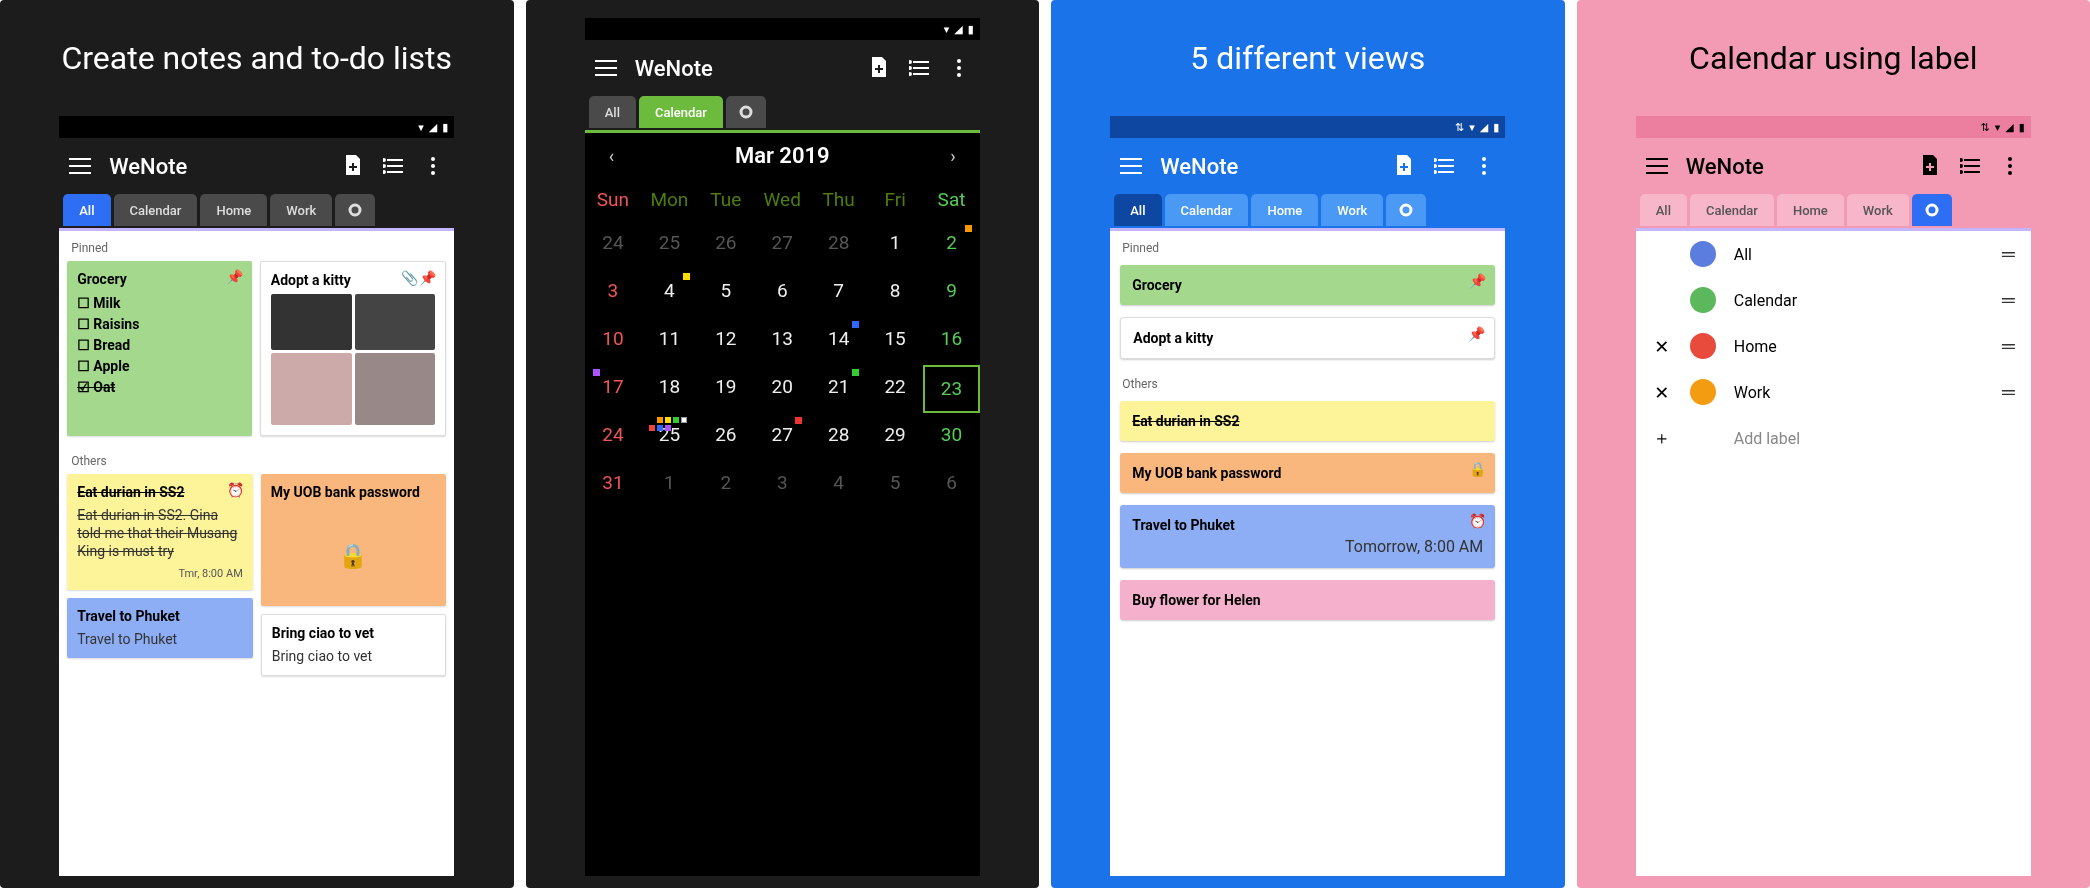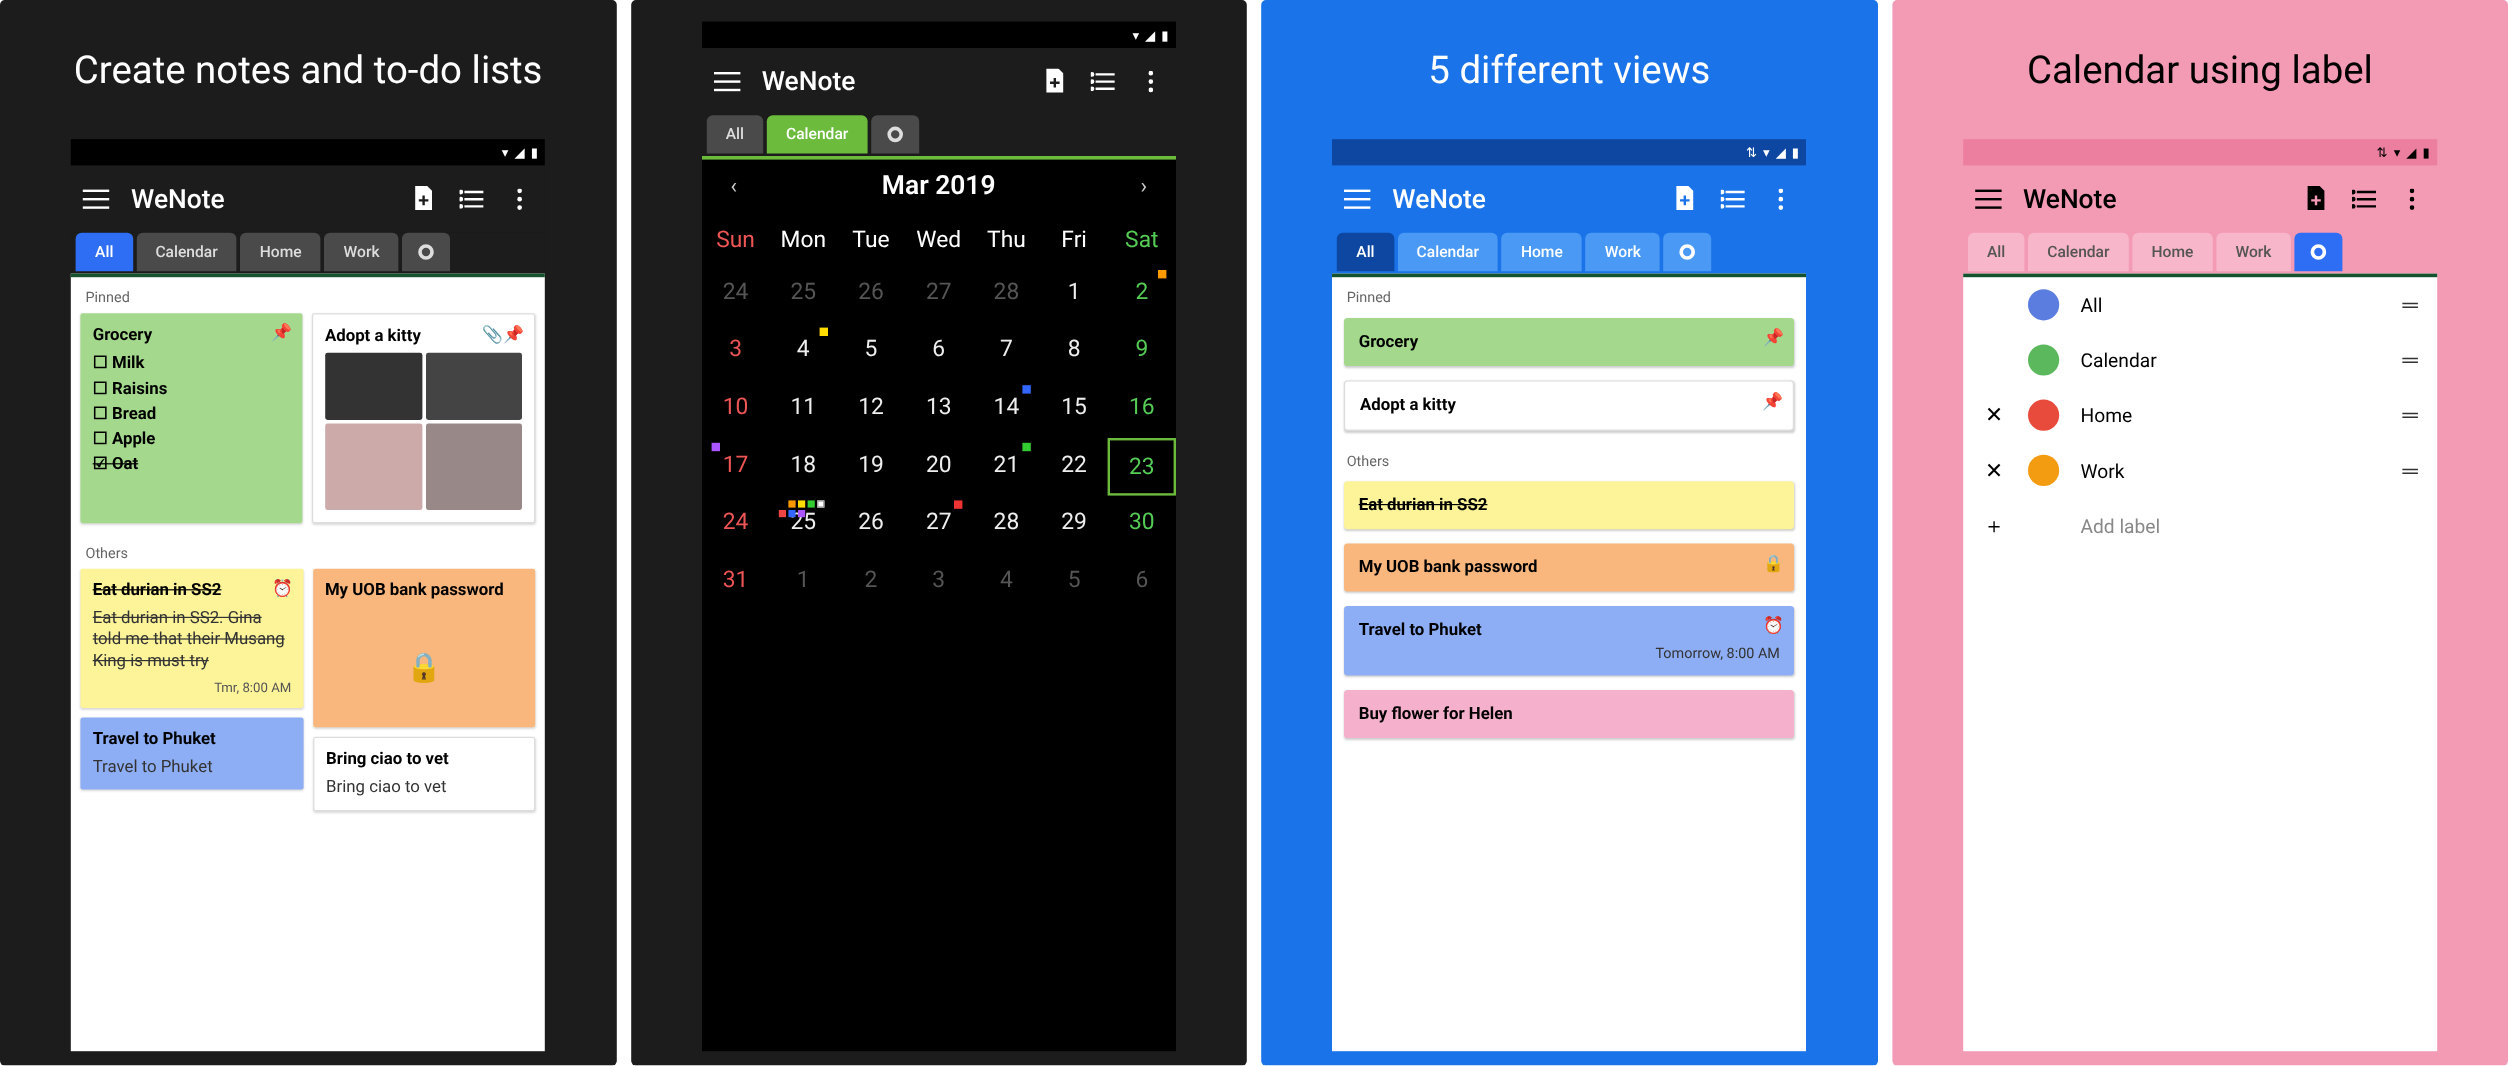--- a/index.html
+++ b/index.html
@@ -96,21 +96,21 @@
   .tab-dark { background: #4a4a4a; color: #ddd; }
   .tab-dark.active { background: #2d6ef5; color: #fff; }
   .tab-dark.active.green { background: #6cbb3c; color: #fff; }
   .tab-blue { background: #4a9af5; color: #fff; }
   .tab-blue.active { background: #0d47a1; color: #fff; }
   .tab-pink { background: #f7b6ca; color: #555; }
   .tab-pink.active { background: #2d6ef5; color: #fff; }
   .tab.gear { padding: 0 12px; }
   .content {
     background: #fff;
-    border-top: 3px solid #14532d;
+    border-top: 3px solid #c4b5fd;
     flex: 1;
     overflow: hidden;
     display: flex;
     flex-direction: column;
     position: relative;
   }
   .content.dark { background: #000; border-top: 3px solid #6cbb3c; color: #fff; }
   .section-label { font-size: 12px; color: #666; padding: 10px 12px 6px; }
   .grid2 { display: flex; gap: 8px; padding: 0 8px; }
   .grid2 > * { flex: 1; }
@@ -143,42 +143,42 @@
   .note-body { font-size: 14px; line-height: 1.3; color: #333; }
   .photo-grid { display: grid; grid-template-columns: 1fr 1fr; gap: 3px; margin-top: 4px; }
   .photo { background: #bbb; height: 56px; border-radius: 2px; }
   .photo.big { grid-column: span 1; height: 72px; }
   
   .cal-header { display: flex; align-items: center; justify-content: space-between; padding: 10px 24px; }
   .cal-arrow { font-size: 18px; cursor: pointer; color: #ccc; }
   .cal-title { font-size: 22px; font-weight: 600; color: #fff; }
   .cal-grid { display: grid; grid-template-columns: repeat(7, 1fr); }
   .cal-dow, .cal-day { text-align: center; padding: 10px 0; font-size: 19px; position: relative; }
-  .cal-dow { color: #ffffff; font-weight: 400; }
+  .cal-dow { color: #4d7c0f; font-weight: 400; }
   .cal-dow.sun { color: #e55; }
   .cal-dow.sat { color: #5c5; }
   .cal-day { color: #eee; height: 48px; cursor: pointer; }
   .cal-day.dim { color: #555; }
   .cal-day.sun { color: #e55; }
   .cal-day.sat { color: #5c5; }
   .cal-day.sel { border: 2px solid #6cbb3c; }
   .dot { position: absolute; width: 7px; height: 7px; top: 4px; right: 8px; }
   .dot-row { position:absolute; display:flex; flex-wrap:wrap; width:40px; gap:2px; top:4px; left:50%; transform:translateX(-50%); }
   .dot-row span { width:6px; height:6px; }
   
   .list-card {
     margin: 4px 10px 8px;
     padding: 12px 12px;
     border-radius: 3px;
     box-shadow: 0 1px 2px rgba(0,0,0,0.2);
     font-size: 14px;
     font-weight: 700;
     position: relative;
   }
-  .list-footer { font-size: 12px; font-weight: 400; text-align: right; color: #333; margin-top: 4px; }
+  .list-footer { font-size: 16px; font-weight: 400; text-align: right; color: #333; margin-top: 4px; }
   
   .label-row {
     display: flex;
     align-items: center;
     padding: 10px 16px;
     gap: 18px;
     font-size: 16px;
   }
   .label-leading { width: 20px; text-align: center; font-size: 18px; cursor: pointer; }
   .label-color { width: 26px; height: 26px; border-radius: 50%; }

